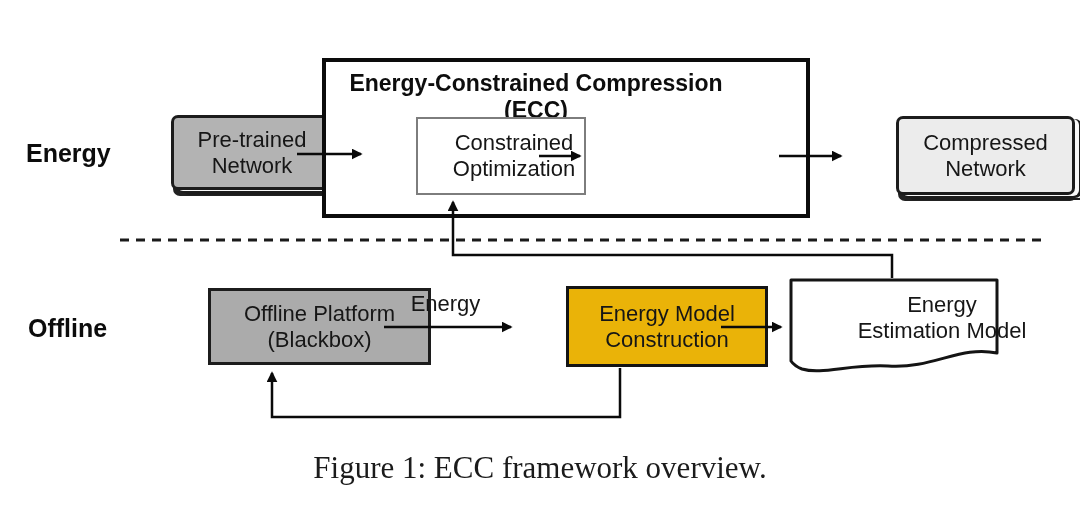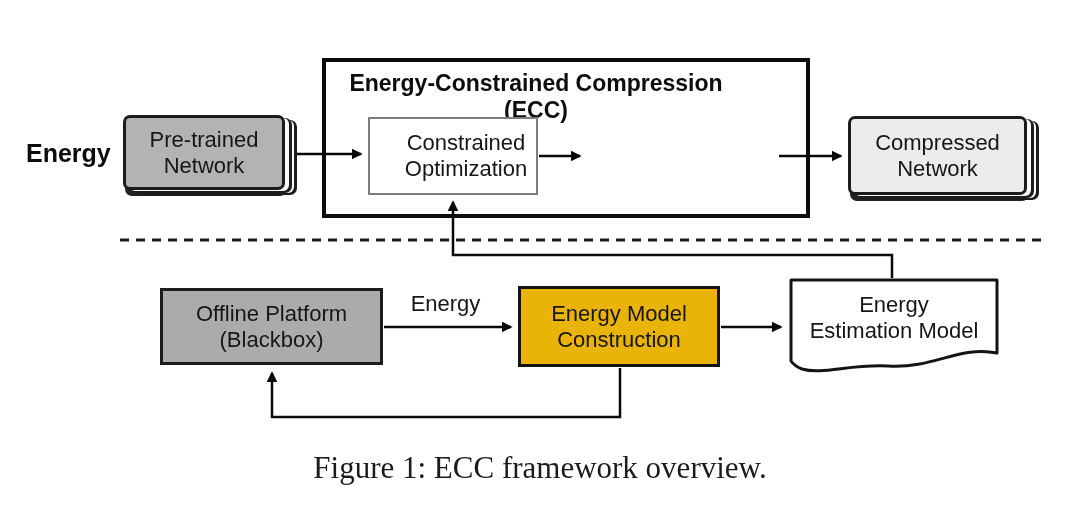--- a/index.html
+++ b/index.html
@@ -4,21 +4,21 @@
 <style>
   html,body { margin:0; padding:0; background:#ffffff; }
   #figure-canvas {
     position:relative; width:1080px; height:510px; background:#ffffff;
     font-family:"Liberation Sans", sans-serif; color:#111; overflow:hidden;
   }
   .abs { position:absolute; box-sizing:border-box; }
   .ml { white-space:pre-line; }
   .box-label {
     display:flex; align-items:center; justify-content:center;
-    text-align:center; line-height:1.18; font-size:22px; color:#161616;
+    text-align:center; line-height:1.18; font-size:22px; color:#161616;margin-left:48px;
   }
   
   #ecc-box {
     left:322px; top:58px; width:488px; height:160px;
     border:4px solid #0c0c0c; background:#ffffff;
   }
   #ecc-title {
     left:322px; top:70px; width:428px; height:30px;
     font-weight:bold; font-size:23px; text-align:center; color:#0d0d0d;
   }
@@ -76,20 +76,21 @@
   <div class="abs" id="ecc-box"></div>
   <div class="abs" id="ecc-title">Energy-Constrained Compression (ECC)</div>
 
   <div class="abs proc box-label ml" id="constrained-opt">Constrained
 Optimization</div>
 
 
   <div class="abs stack box-label ml" id="compressed">Compressed
 Network</div>
 
+  <div class="abs side-label" id="offline-label">Offline</div>
 
   <div class="abs box-label ml" id="hardware">Offline Platform
 (Blackbox)</div>
 
   <div class="abs arrow-label" id="energy-label">Energy</div>
 
   <div class="abs box-label ml" id="emc">Energy Model
 Construction</div>
 
   <svg class="abs" id="doc-shape" viewBox="0 0 212 102">

